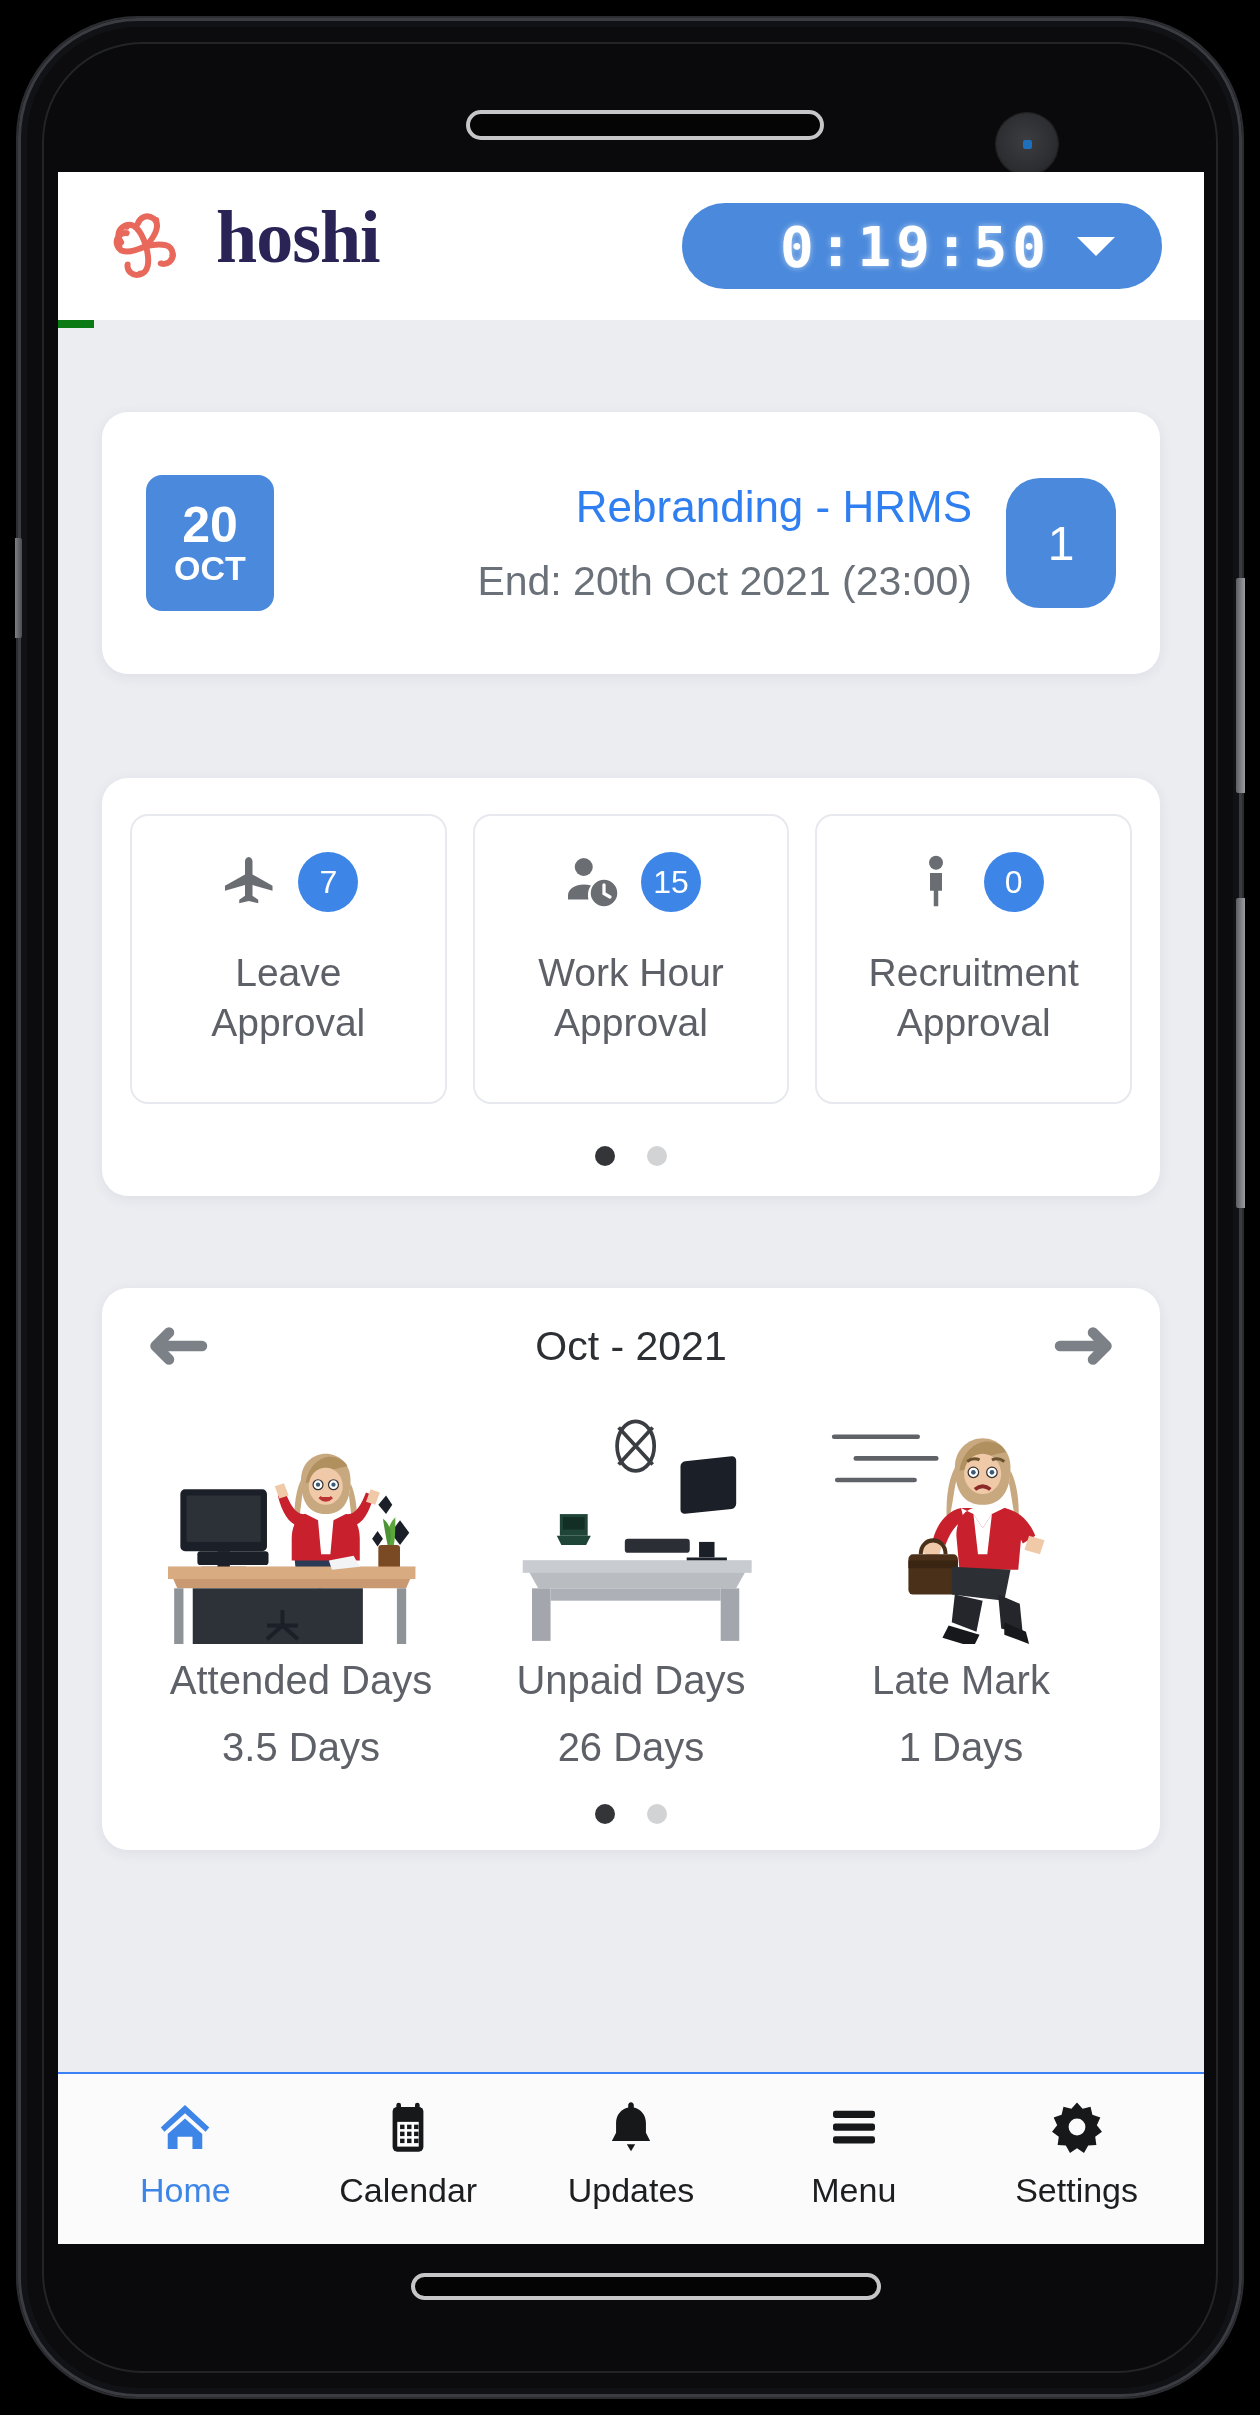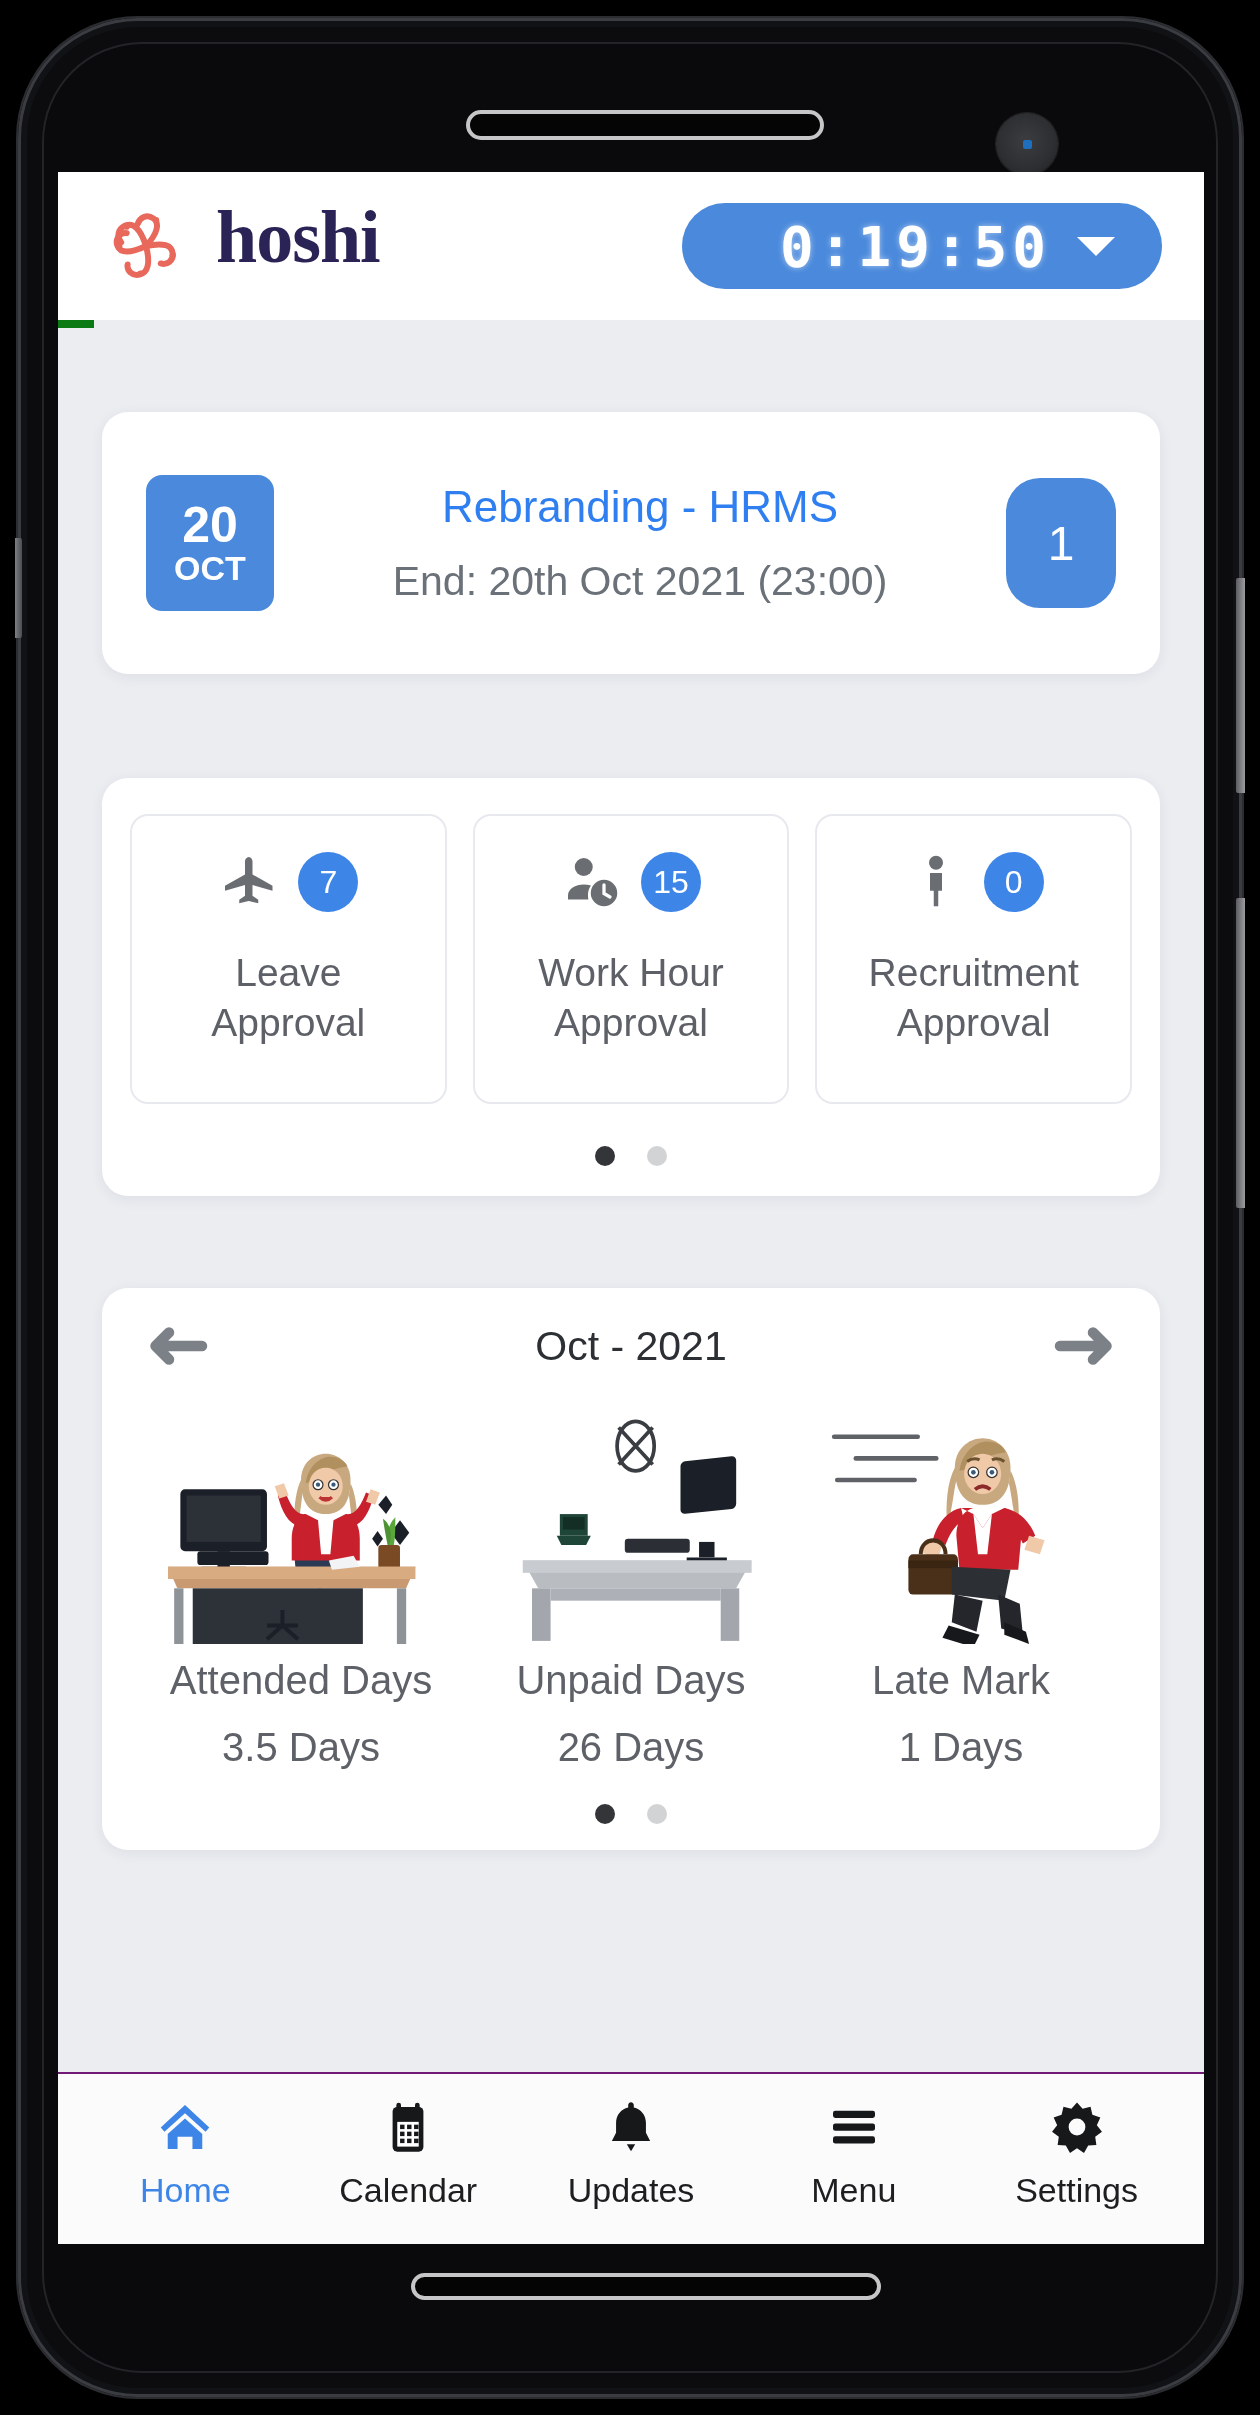--- a/index.html
+++ b/index.html
@@ -181,21 +181,21 @@
     display: flex;
     flex-direction: column;
     align-items: center;
     justify-content: center;
     line-height: 1.05;
   }
   #task-date-day { font-size: 50px; font-weight: 700; }
   #task-date-month { font-size: 34px; font-weight: 700; }
   #task-center {
     flex: 1 1 auto;
-    text-align: center;
+    text-align: right;
     padding: 0 10px;
   }
   #task-title {
     font-size: 44px;
     color: #2f7ff0;
     margin-bottom: 26px;
   }
   #task-subtitle {
     font-size: 41px;
     color: #6b7178;
@@ -308,21 +308,21 @@
     font-size: 40px;
     color: #5e6167;
   }
   #stats-dots { margin-top: 34px; }
 
   
   #bottom-nav {
     flex: 0 0 auto;
     height: 172px;
     background: #fbfbfc;
-    border-top: 2px solid #701a75;
+    border-top: 2px solid #3b82f6;
     display: flex;
     align-items: center;
     padding: 0 16px 10px;
   }
   .nav-item {
     flex: 1 1 0;
     display: flex;
     flex-direction: column;
     align-items: center;
     gap: 16px;

